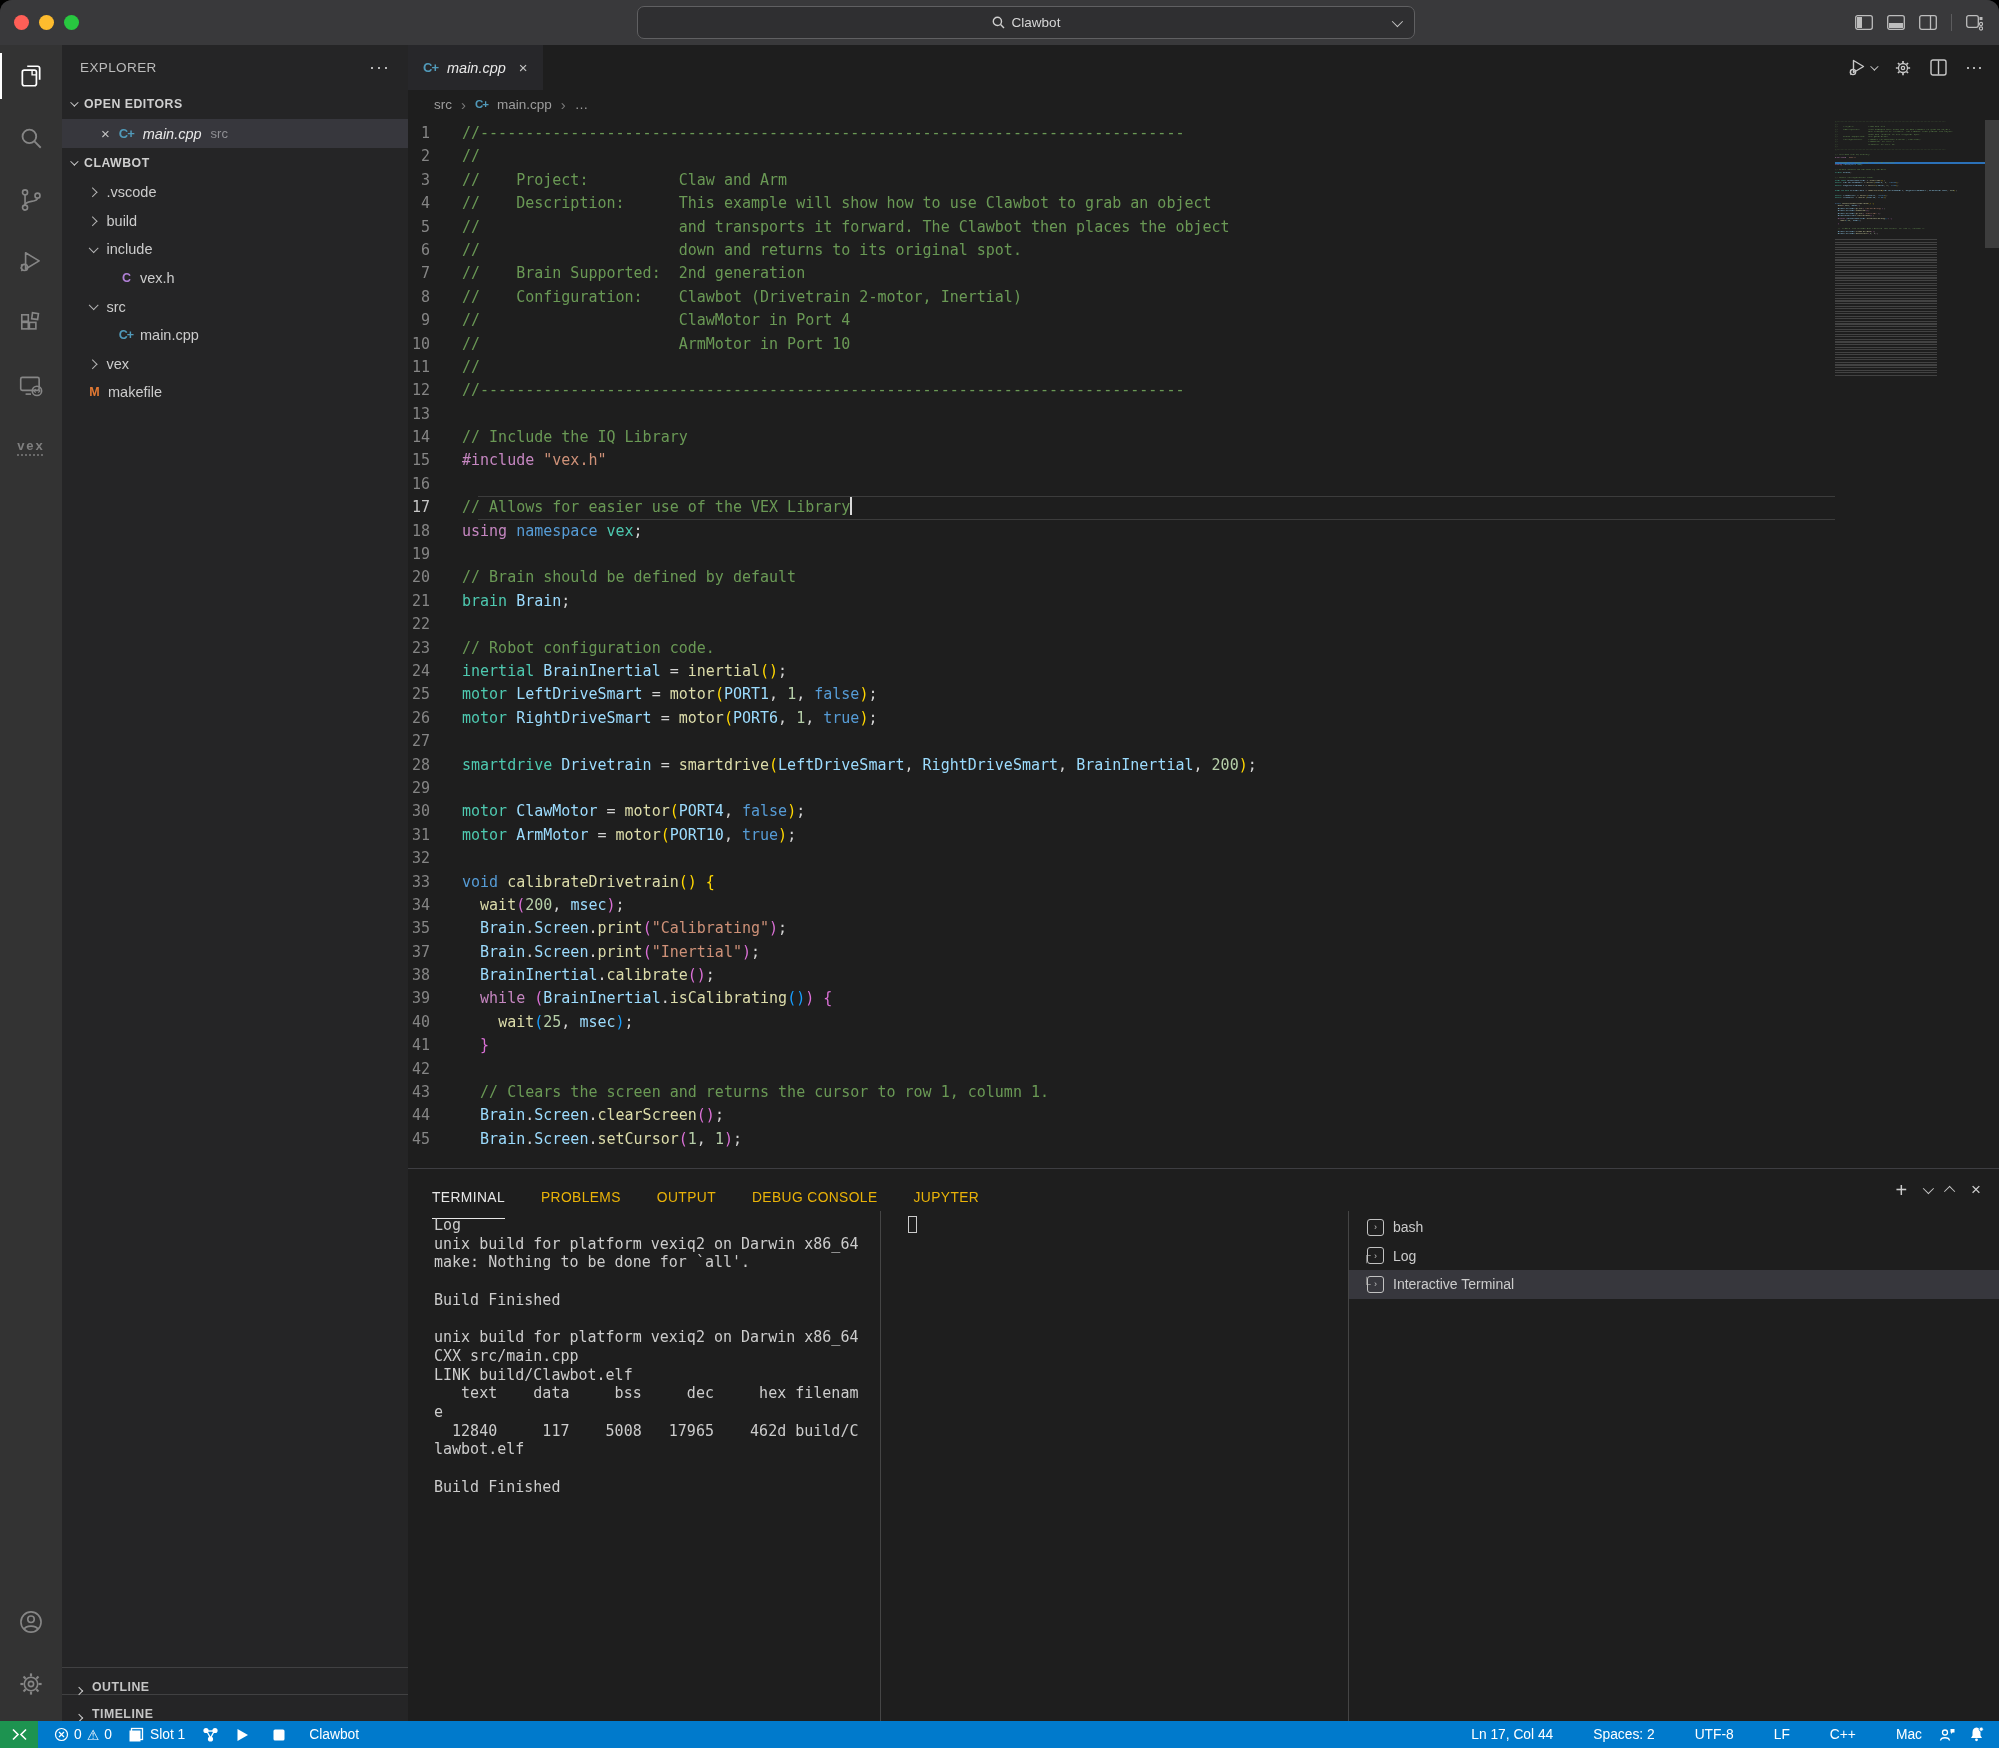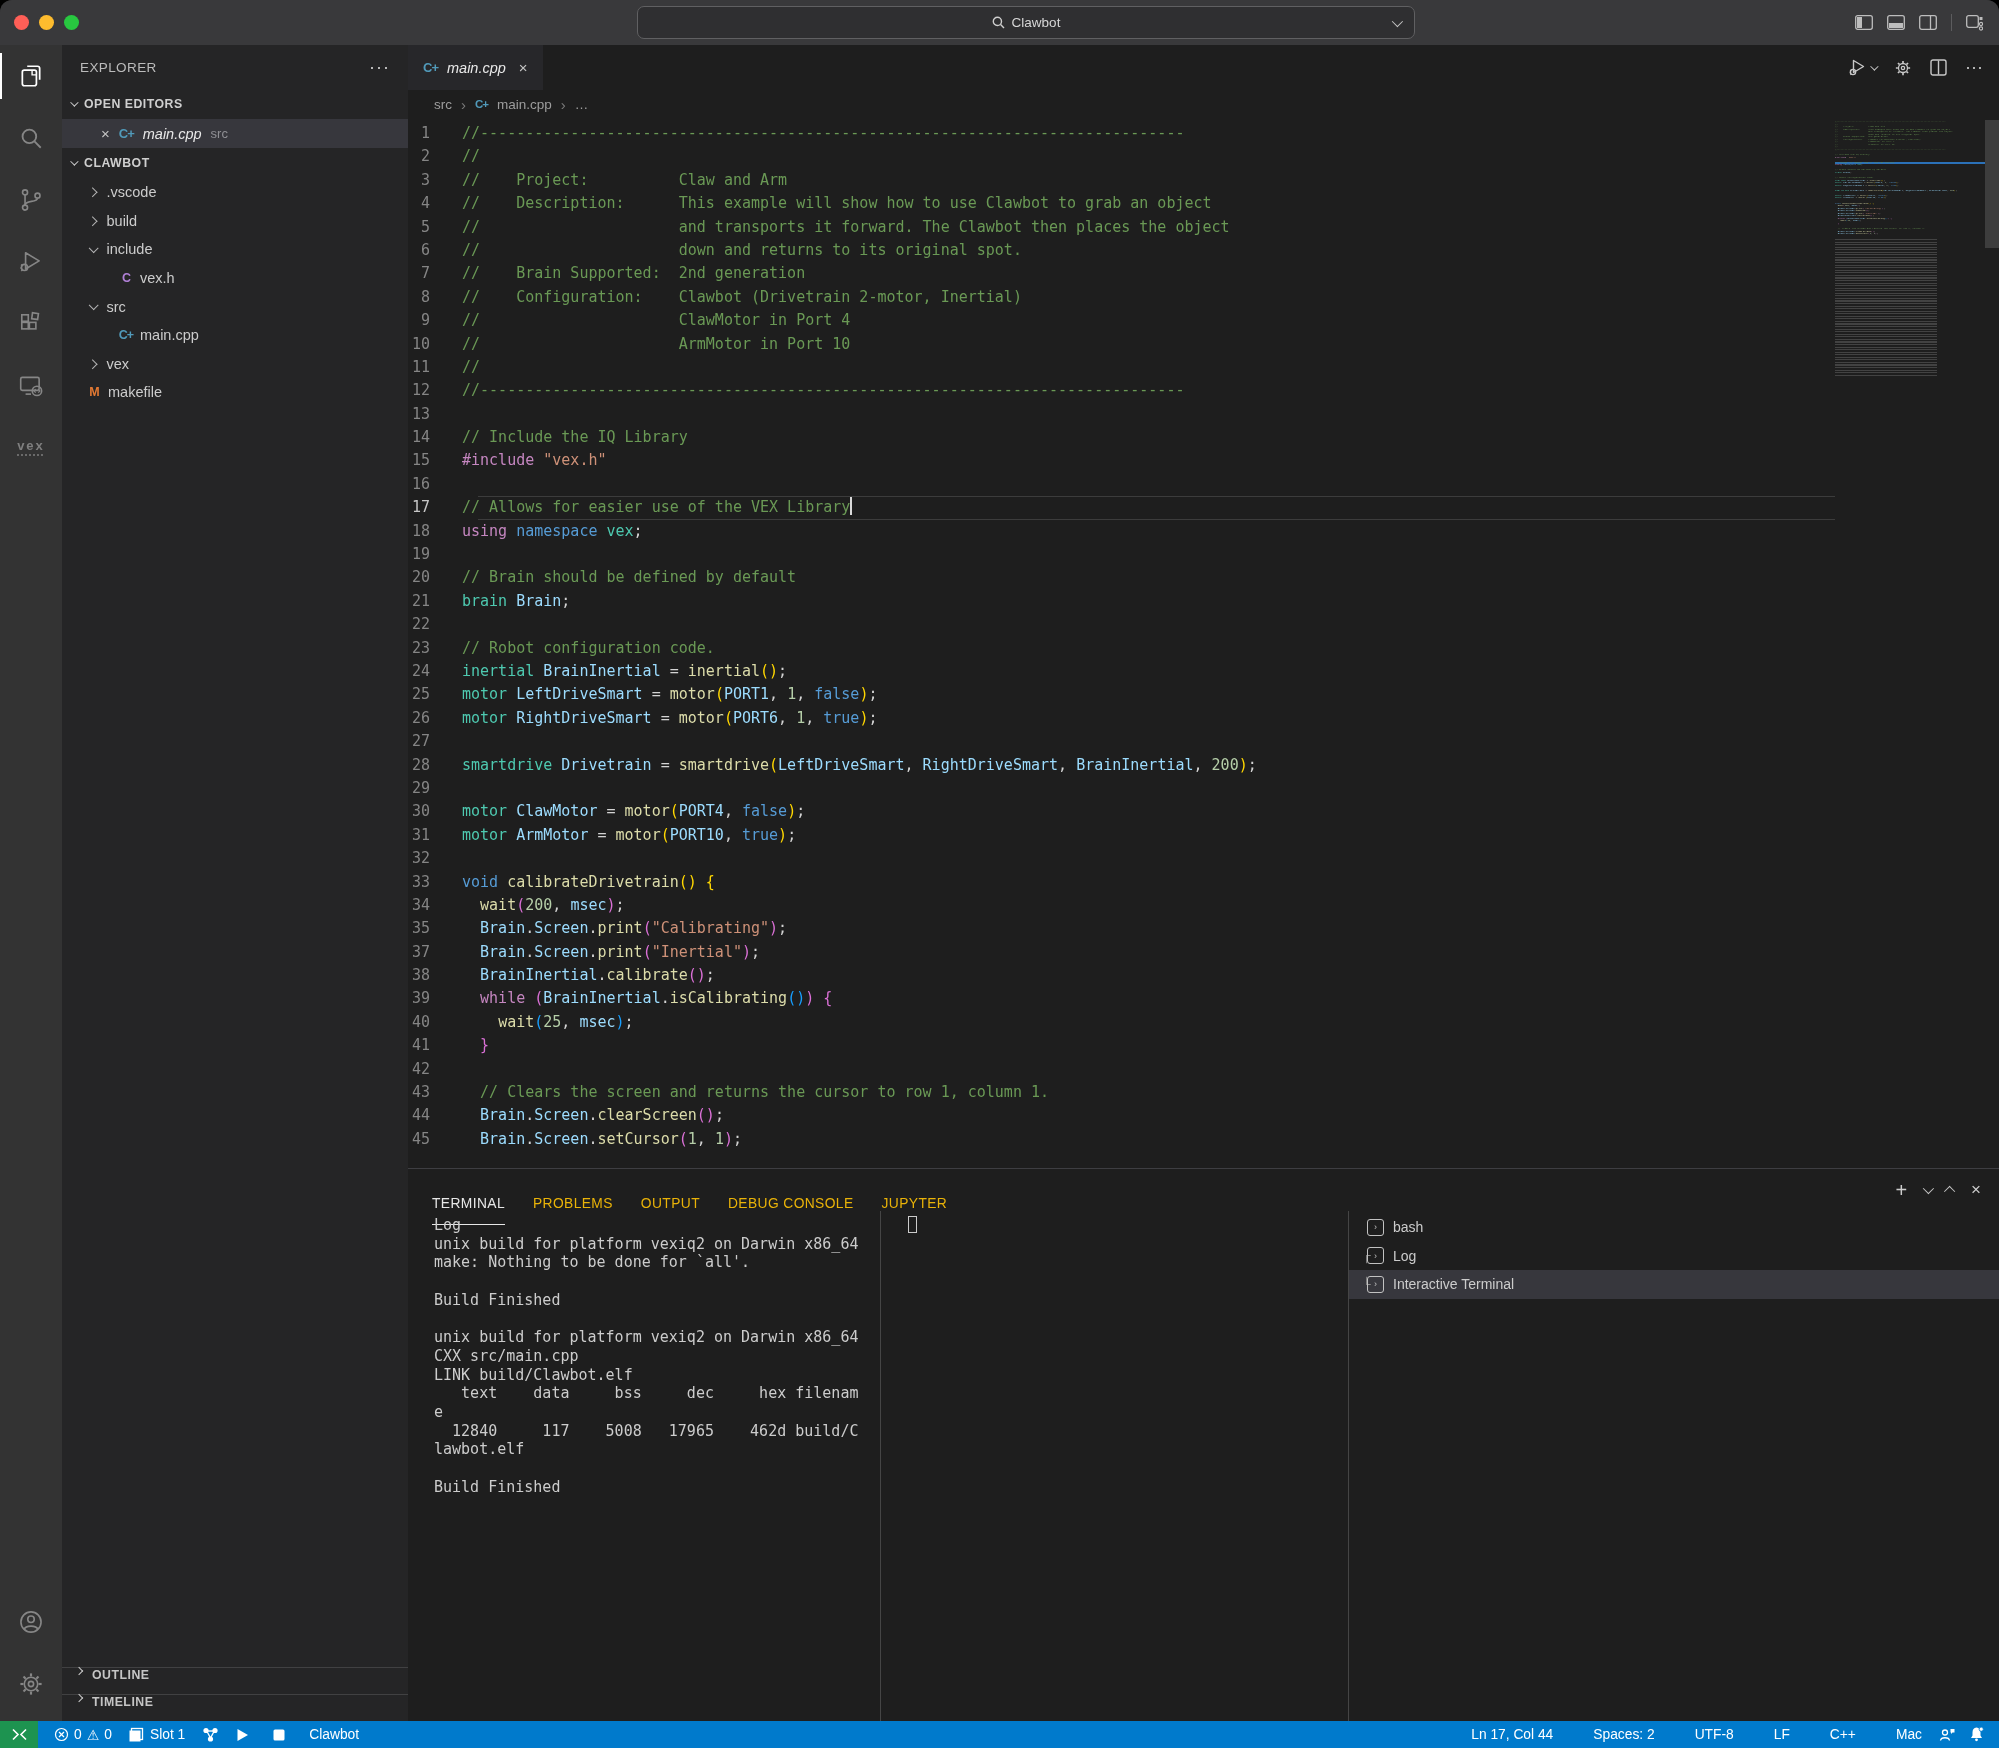--- a/index.html
+++ b/index.html
@@ -42,21 +42,21 @@
   .oe-row { height:29px; background:#37373d; display:flex; align-items:center; padding-left:39px; gap:9px; font-size:14.5px; }
   .oe-close { color:#c5c5c5; font-size:15px; }
   .oe-name { font-style:italic; color:#e8e8e8; }
   .oe-detail { color:#8f8f94; font-size:13px; }
   .ficon { font-weight:bold; font-size:12.5px; letter-spacing:-1px; }
   .tree { }
   .tree-row { height:28.6px; display:flex; align-items:center; font-size:14.5px; color:#cccccc; }
   .tree-row .chev { width:6.5px; height:6.5px; border-color:#b5b5b5; margin-left:27px; margin-right:11px; }
   .tree-row .ficon { width:16px; text-align:center; }
   .sb-bottom { position:absolute; bottom:0; left:0; right:0; }
-  .sb-bsect { height:27px; border-top:1px solid #414142; display:flex; align-items:flex-start; padding-left:14px; gap:10px; font-size:12.3px; font-weight:bold; color:#c5c5c5; letter-spacing:0.5px; }
+  .sb-bsect { height:27px; border-top:1px solid #414142; display:flex; align-items:flex-end; padding-left:14px; gap:10px; font-size:12.3px; font-weight:bold; color:#c5c5c5; letter-spacing:0.5px; }
   .sb-bsect .chev { width:6px; height:6px; border-color:#cccccc; }
 
   
   .editor-area { position:absolute; left:408px; top:45px; right:0; height:1123px; background:#1e1e1e; }
   .tabbar { position:absolute; top:0; left:0; right:0; height:45px; background:#1e1e1e; }
   .tab { position:absolute; left:0; top:0; height:45px; background:#27272a; display:flex; align-items:center; padding:0 15px; gap:9px; }
   .tab-title { font-style:italic; font-size:14.5px; color:#e9e9e9; }
   .tab-close { color:#c5c5c5; font-size:15px; margin-left:4px; }
   .cpp-icon { color:#519aba; font-weight:bold; font-size:13px; letter-spacing:-1px; }
   .editor-actions { position:absolute; right:16px; top:0; height:45px; display:flex; align-items:center; gap:18px; color:#c8c8c8; }
@@ -74,21 +74,21 @@
   .tk-pl{color:#d4d4d4}.tk-p1{color:#ffd700}.tk-p2{color:#da70d6}.tk-p3{color:#179fff}
 
   .minimap { position:absolute; top:73px; right:14px; width:150px; bottom:0; overflow:hidden; padding-top:3px; font-family:"DejaVu Sans Mono",monospace; }
   .mini-line { height:2.56px; line-height:2.56px; font-size:2.3px; white-space:pre; overflow:hidden; opacity:0.9; }
   .mini-line.mcur { background:#2d7ac9; }
   .mini-rest { margin-top:3px; width:68%; height:138px; background:repeating-linear-gradient(to bottom, rgba(150,150,150,0.30) 0 1.1px, transparent 1.1px 2.56px); }
   .ed-scrollbar { position:absolute; top:75px; right:0; width:14px; height:128px; background:rgba(121,121,121,0.35); }
 
   
   .panel { position:absolute; left:408px; top:1168px; right:0; bottom:27px; background:#1e1e1e; border-top:1px solid #3e3e42; }
-  .panel-tabs { position:absolute; top:14px; left:24px; height:42px; display:flex; gap:28px; }
+  .panel-tabs { position:absolute; top:8px; left:24px; height:42px; display:flex; gap:36px; }
   .panel-tab { height:100%; display:flex; align-items:center; font-size:13.8px; letter-spacing:0.4px; color:#eab308; border-bottom:1.5px solid transparent; }
   .panel-tab.active { color:#e7e7e7; border-bottom-color:#e7e7e7; }
   .panel-actions { position:absolute; top:0; right:18px; height:42px; display:flex; align-items:center; gap:16px; color:#cccccc; }
   .pa-plus { font-size:20px; font-weight:300; }
   .pa-x { font-size:17px; }
   .term-out { position:absolute; left:26px; top:47px; font-family:"DejaVu Sans Mono",monospace; font-size:15px; line-height:18.7px; color:#cccccc; white-space:pre; }
   .term-div1 { position:absolute; left:472px; top:42px; bottom:0; width:1px; background:#454545; }
   .term-div2 { position:absolute; left:940px; top:42px; bottom:0; width:1px; background:#454545; }
   .term-cursor { position:absolute; left:500px; top:47px; width:9px; height:17px; border:1px solid #cccccc; }
   .term-list { position:absolute; left:941px; top:44px; right:0; }

